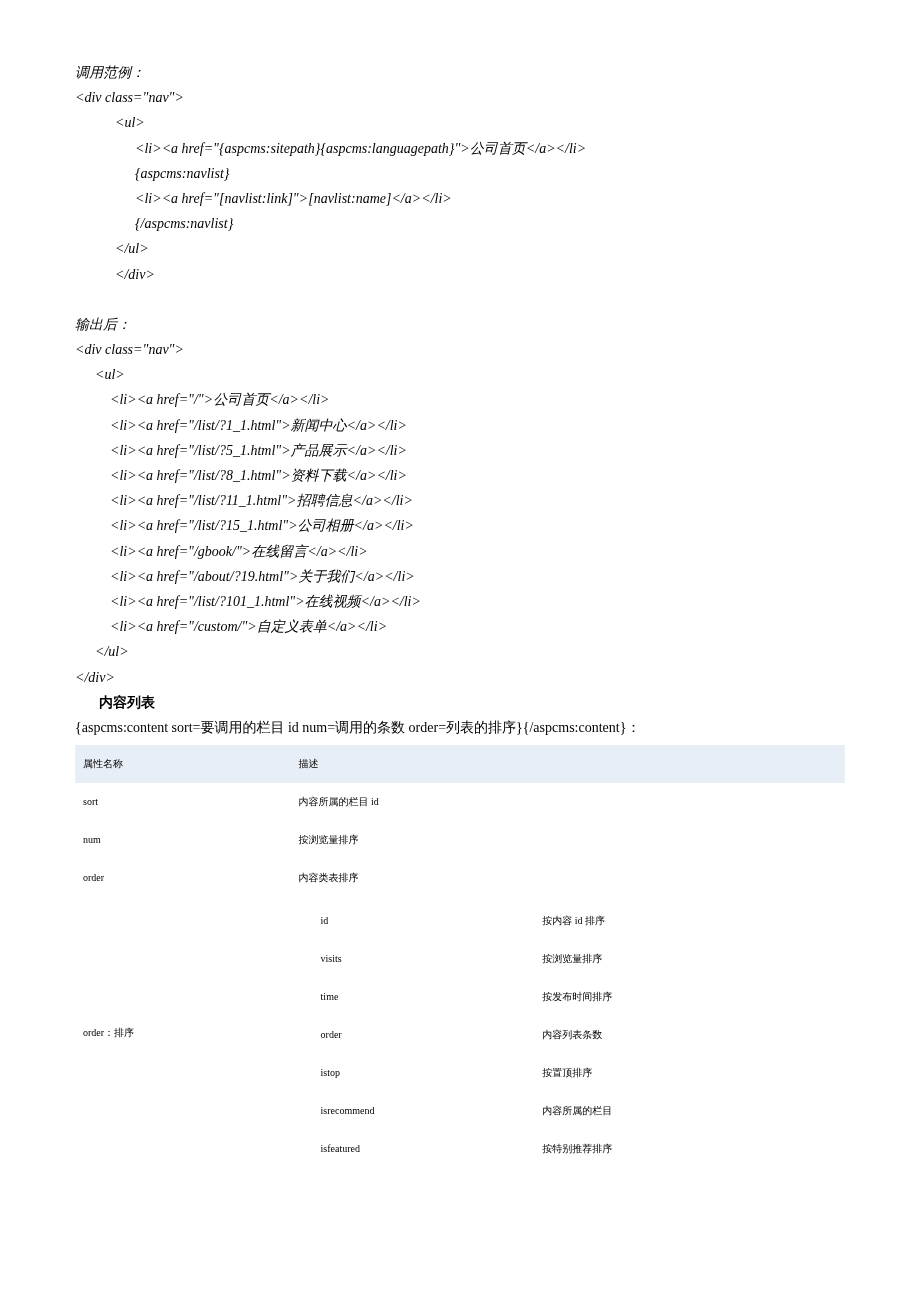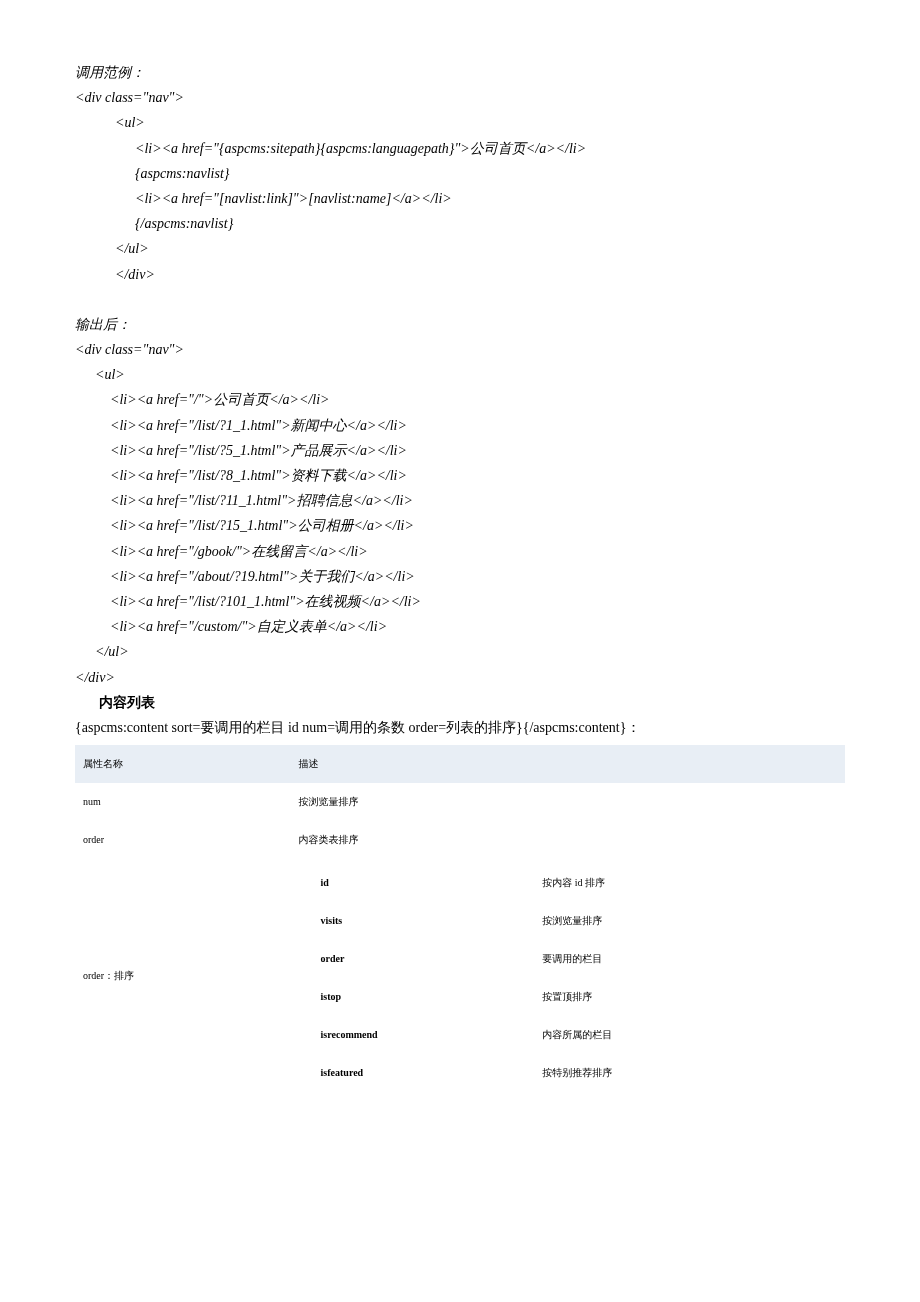--- a/index.html
+++ b/index.html
@@ -41,21 +41,20 @@
     }
     .sub-table {
       width: 100%;
       border-collapse: collapse;
     }
     .sub-table td {
       padding: 10px 30px;
     }
     .sub-cell-left {
       width: 40%;
-      font-weight: bold;
     }
   </style>
 </head>
 <body>
 
 
 
 <div>
   <div class="code-line">调用范例：</div>
   <div class="code-line">&lt;div class="nav"&gt;</div>
@@ -93,20 +92,24 @@
   <div>{aspcms:content sort=要调用的栏目 id num=调用的条数  order=列表的排序}{/aspcms:content}：</div>
 </div>
 
 <table>
   <tbody>
       <tr class="header-row">
     <td style="width:28%">属性名称</td>
     <td>描述</td>
   </tr>
   <tr>
+    <td>sort</td>
+    <td>内容所属的栏目 id</td>
+  </tr>
+  <tr>
     <td>num</td>
     <td>按浏览量排序</td>
   </tr>
   <tr>
     <td>order</td>
     <td>内容类表排序</td>
   </tr>
   <tr>
     <td>order：排序</td>
     <td style="padding:0">
@@ -114,22 +117,26 @@
         <tbody>
               <tr>
           <td class="sub-cell-left">id</td>
           <td>按内容 id 排序</td>
         </tr>
         <tr>
           <td class="sub-cell-left">visits</td>
           <td>按浏览量排序</td>
         </tr>
         <tr>
+          <td class="sub-cell-left">time</td>
+          <td>按发布时间排序</td>
+        </tr>
+        <tr>
           <td class="sub-cell-left">order</td>
-          <td>要调用的栏目</td>
+          <td>内容列表条数</td>
         </tr>
         <tr>
           <td class="sub-cell-left">istop</td>
           <td>按置顶排序</td>
         </tr>
         <tr>
           <td class="sub-cell-left">isrecommend</td>
           <td>内容所属的栏目</td>
         </tr>
         <tr>

